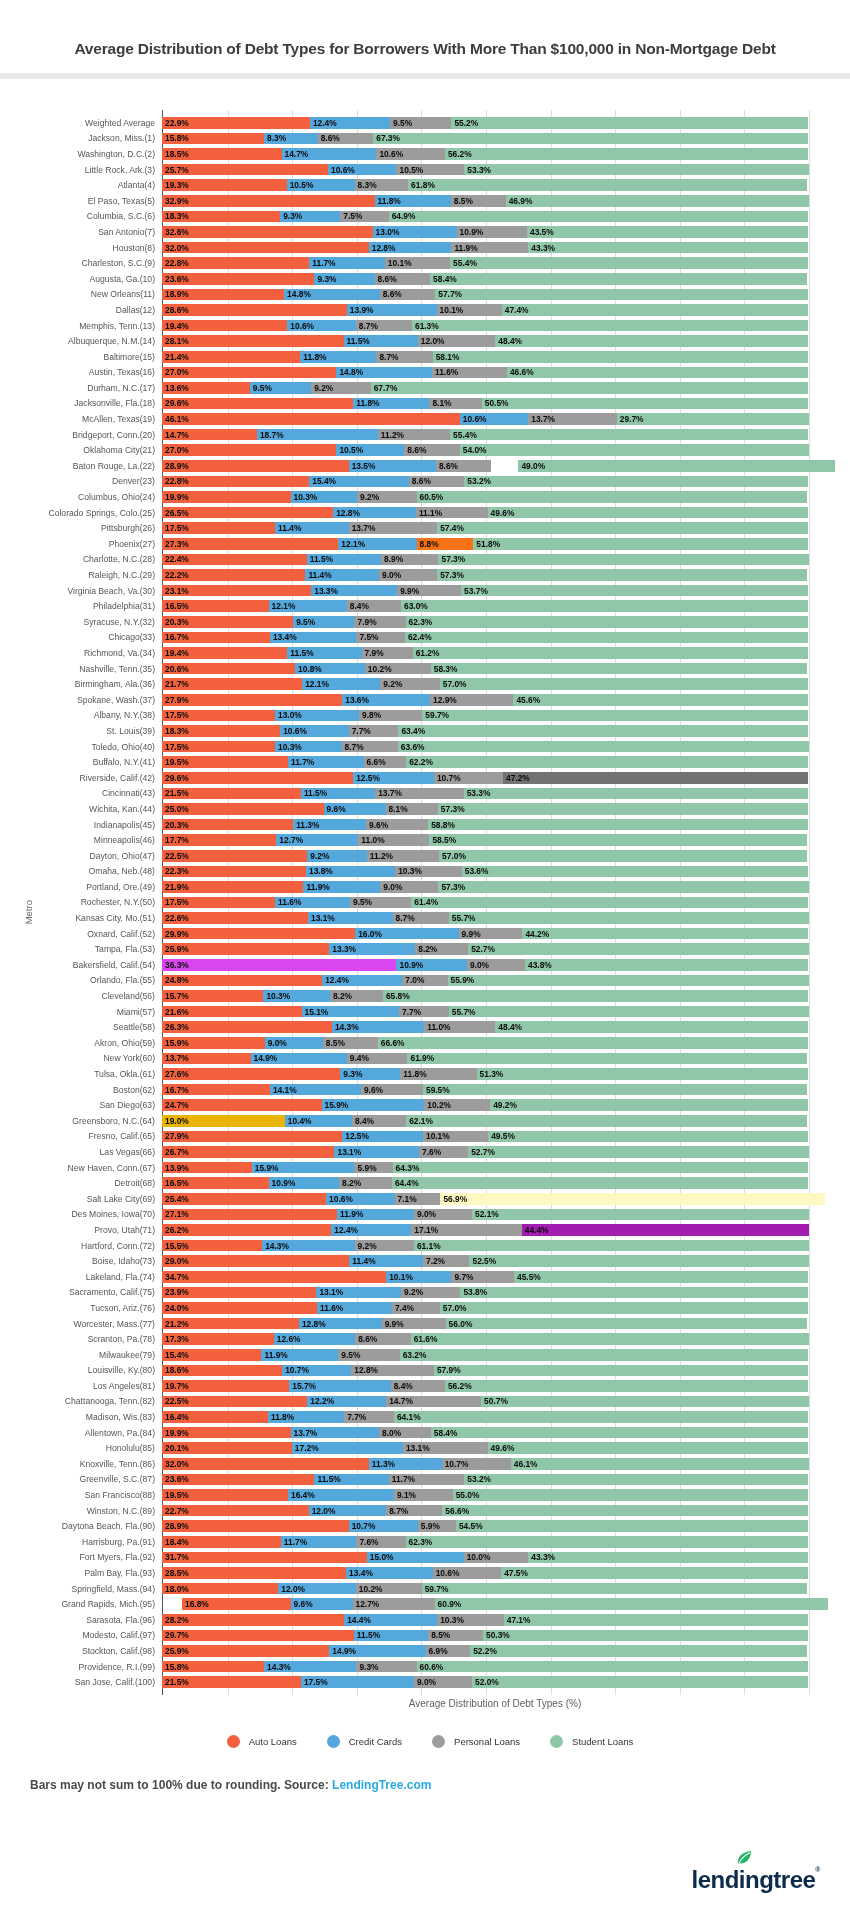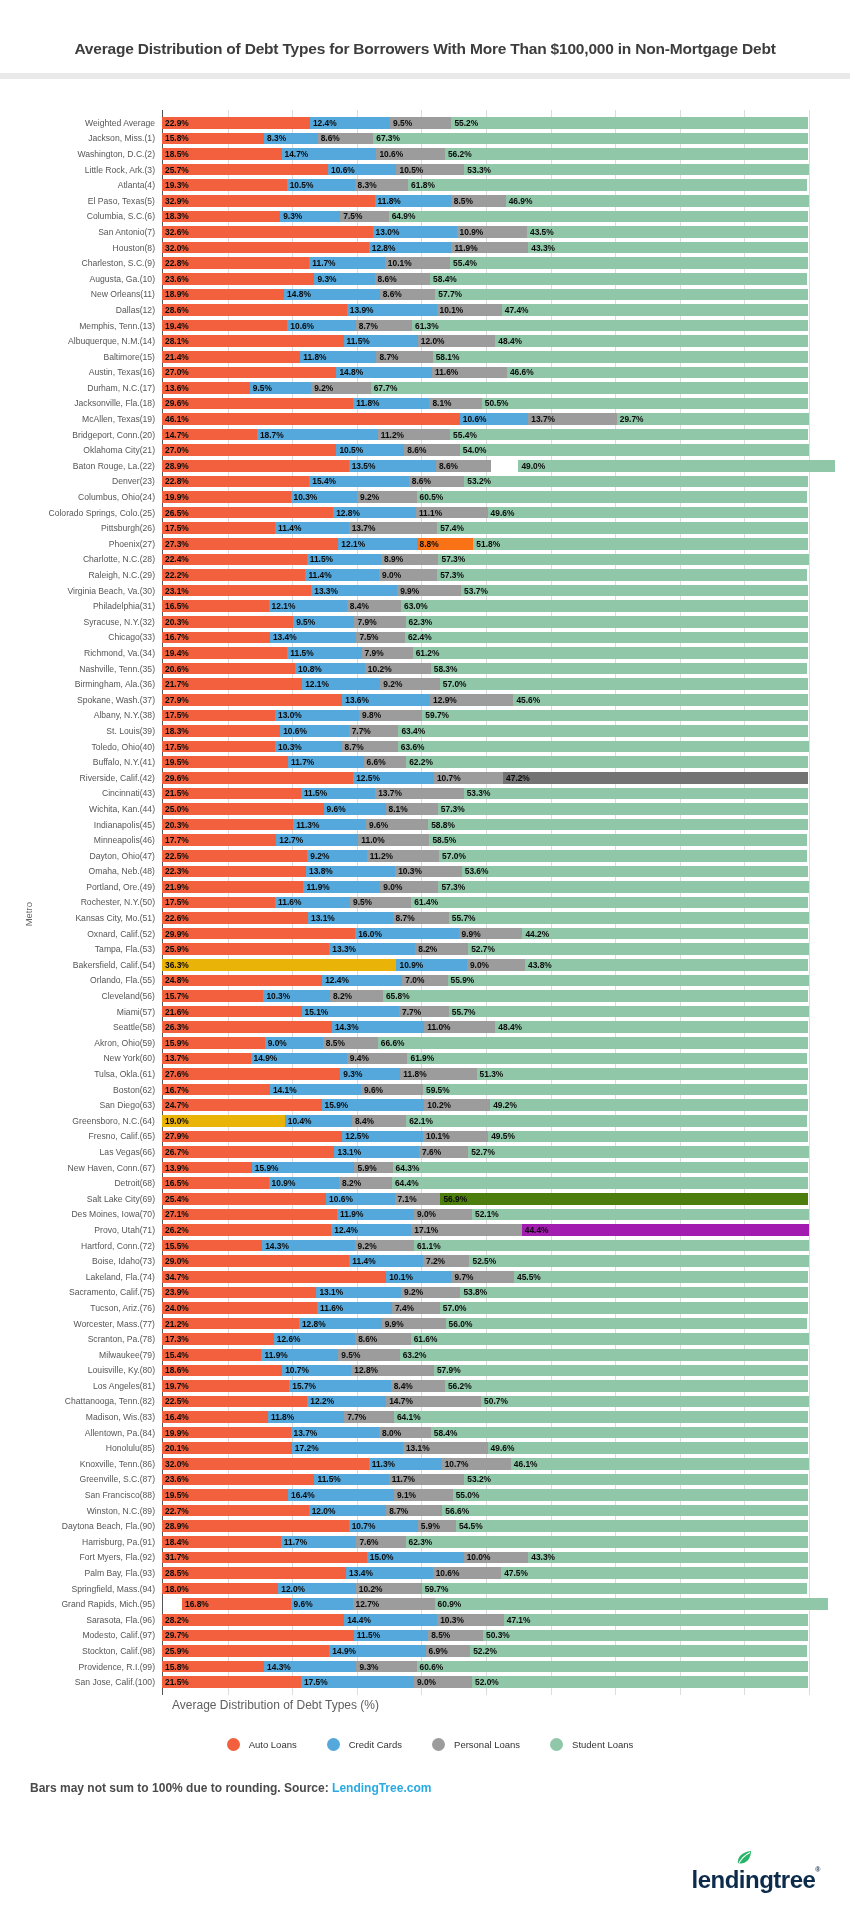--- a/index.html
+++ b/index.html
@@ -9,21 +9,21 @@
   .chart-wrap{margin:36px 0 0 10px;position:relative;}
   .ylab{position:absolute;left:18px;top:50%;transform:rotate(-90deg) translateX(50%);transform-origin:left center;font-size:9.5px;color:#666;}
   .rows{position:relative;}
   .grid{position:absolute;left:152px;top:-5px;bottom:-5px;width:646px;border-left:1px solid #555;}
   .gridline{position:absolute;top:0;bottom:0;width:1px;background:#dcdcdc;}
   .row{display:flex;align-items:center;height:15.6px;position:relative;}
   .cat{width:145px;padding-right:7px;text-align:right;font-size:8.6px;color:#565656;white-space:nowrap;flex:none;}
   .track{width:646px;height:11.6px;display:flex;position:relative;flex:none;}
   .seg{height:100%;position:relative;flex:none;}
   .val{position:absolute;left:3px;top:50%;transform:translateY(-50%);font-size:8.4px;font-weight:700;color:#0a0a0a;white-space:nowrap;z-index:3;}
-  .xlab{margin:8px 0 0 162px;width:646px;font-size:12px;color:#5f5f5f;}
+  .xlab{margin:8px 0 0 162px;width:646px;text-align:center;font-size:10px;color:#5f5f5f;}
   .legend{margin-top:26px;display:flex;justify-content:center;align-items:center;gap:30px;}
   .leg-item{display:flex;align-items:center;gap:9px;}
   .leg-dot{width:13px;height:13px;border-radius:50%;flex:none;}
   .leg-txt{font-size:9.5px;color:#333;}
   .footnote{margin:30px 0 0 30px;font-size:12px;font-weight:600;color:#4a4a4a;}
   .src-link{color:#29abe2;text-decoration:none;font-weight:600;}
   .logo{position:absolute;right:30px;bottom:22px;height:46px;}
   .logo-word{font-size:24px;font-weight:700;color:#0d2b4b;letter-spacing:-0.5px;position:relative;display:inline-block;padding-top:14px;}
   .logo-leaf{position:absolute;left:43px;top:-2px;}
   .logo-tm{font-size:7px;vertical-align:top;color:#0d2b4b;}
@@ -963,21 +963,21 @@
             <span class="val">8.2%</span>
           </div>
           <div class="seg" style="width: 52.7%; background: rgb(144, 199, 169);">
             <span class="val">52.7%</span>
           </div>
         </div>
       </div>
       <div class="row">
         <div class="cat">Bakersfield, Calif.(54)</div>
         <div class="track">
-          <div class="seg" style="width: 36.3%; background: #eab308;">
+          <div class="seg" style="width: 36.3%; background: #d946ef;">
             <span class="val">36.3%</span>
           </div>
           <div class="seg" style="width: 10.9%; background: rgb(84, 168, 220);">
             <span class="val">10.9%</span>
           </div>
           <div class="seg" style="width: 9%; background: rgb(156, 156, 156);">
             <span class="val">9.0%</span>
           </div>
           <div class="seg" style="width: 43.8%; background: rgb(144, 199, 169);">
             <span class="val">43.8%</span>
@@ -1227,21 +1227,21 @@
         <div class="track">
           <div class="seg" style="width: 25.4%; background: rgb(242, 96, 61);">
             <span class="val">25.4%</span>
           </div>
           <div class="seg" style="width: 10.6%; background: rgb(84, 168, 220);">
             <span class="val">10.6%</span>
           </div>
           <div class="seg" style="width: 7.1%; background: rgb(156, 156, 156);">
             <span class="val">7.1%</span>
           </div>
-          <div class="seg" style="width: 56.9%; background: #4d7c0f;">
+          <div class="seg" style="width: 56.9%; background: #fef9c3; padding-left: 17px;">
             <span class="val">56.9%</span>
           </div>
         </div>
       </div>
       <div class="row">
         <div class="cat">Des Moines, Iowa(70)</div>
         <div class="track">
           <div class="seg" style="width: 27.1%; background: rgb(242, 96, 61);">
             <span class="val">27.1%</span>
           </div>

